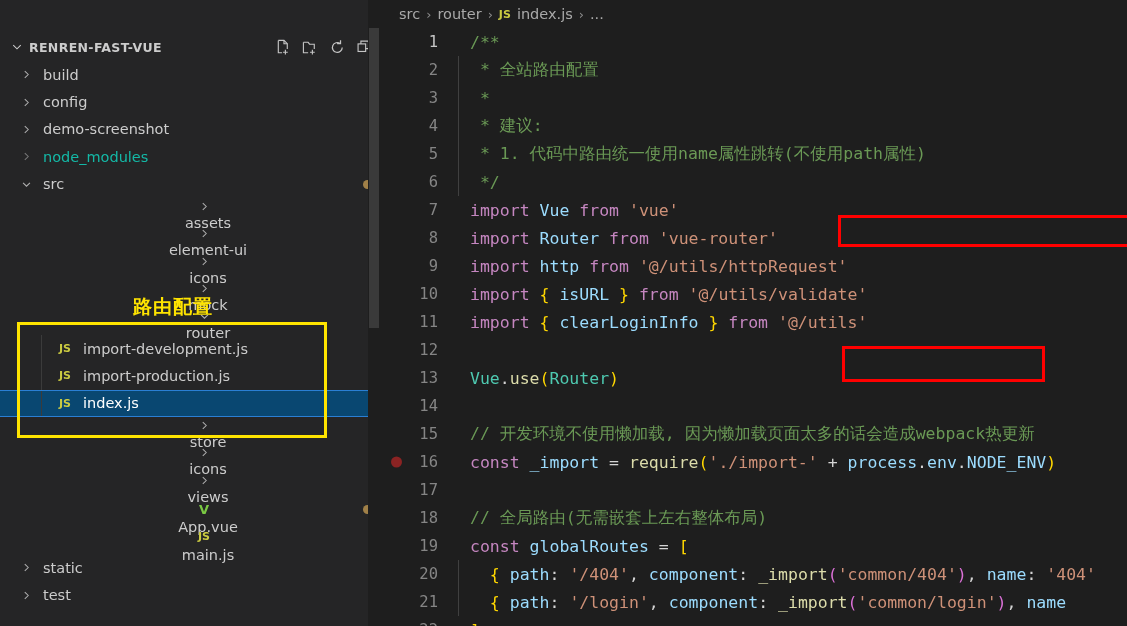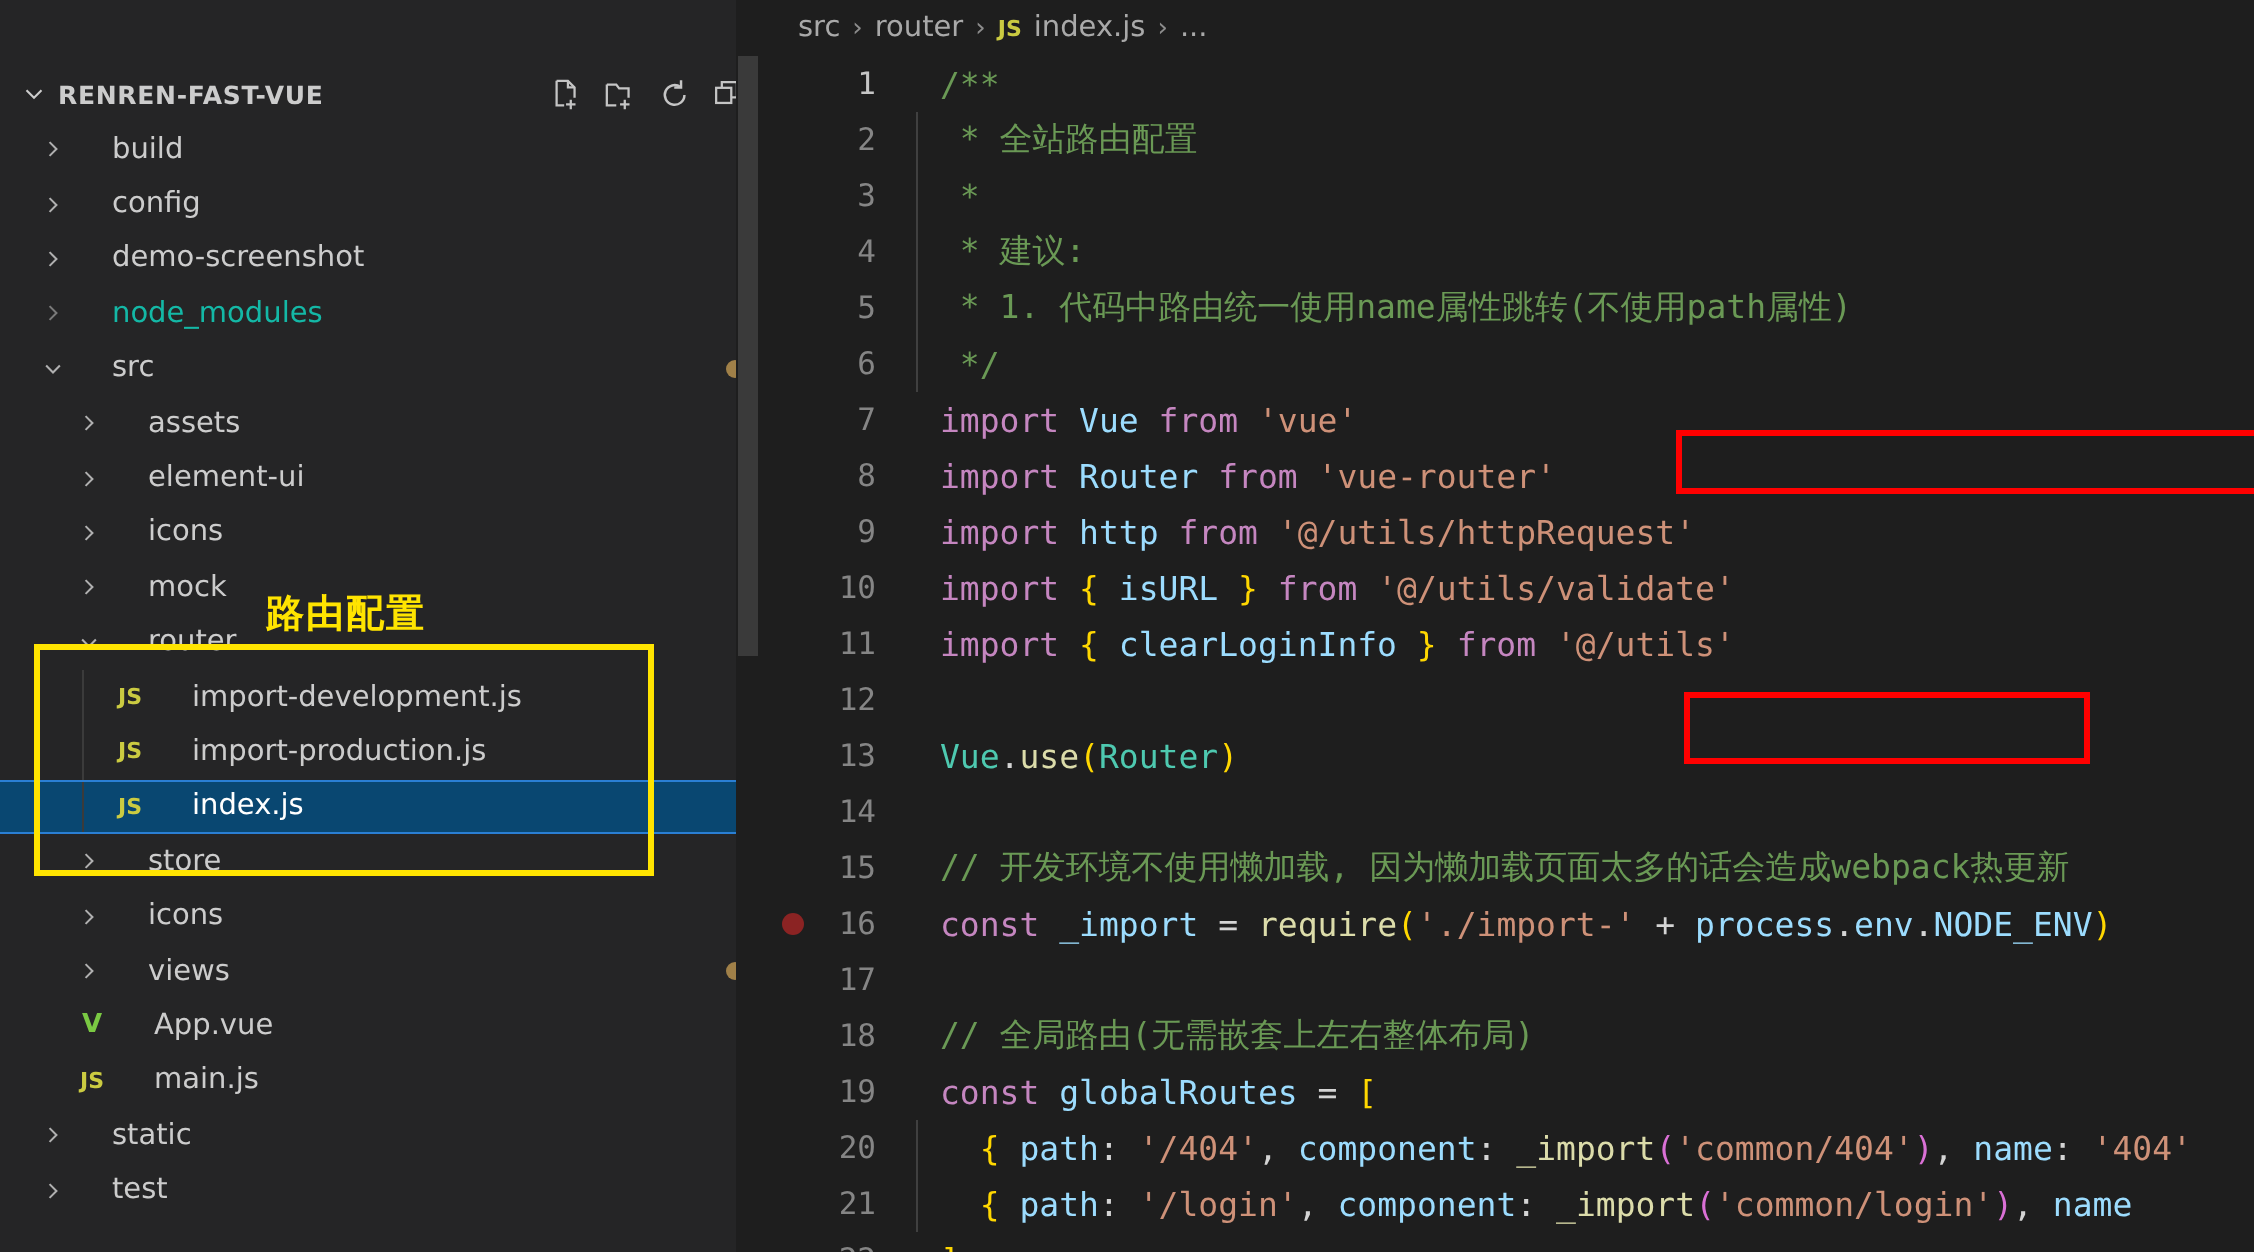--- a/index.html
+++ b/index.html
@@ -38,41 +38,41 @@
   }
   .row .twisty {
     width: 17px; height: 17px; flex: 0 0 17px;
     display: inline-flex; align-items: center; justify-content: center;
     color: #b0b0b0;
   }
   .row .ficon {
     width: 20px; flex: 0 0 20px; font-size: 11px; font-weight: bold;
     text-align: center; display: inline-flex; align-items: center; justify-content: center;
   }
-  .row .label { margin-left: 21px; }
+  .row .label { margin-left: 8px; }
   .row.dim .label { color: #14b8a6; }
   .row.dim .twisty { color: #7a7a7a; }
   .js-badge { color: #cbcb41; font-size: 11px; font-weight: bold; font-family: "DejaVu Sans", "Liberation Sans", sans-serif; }
   .vue-badge { color: #7ac943; font-size: 13px; font-weight: bold; line-height: 1; }
   .row .dot {
     margin-left: auto; width: 9px; height: 9px; border-radius: 50%;
     background: #a08048; flex: 0 0 9px;
   }
   .row.selected {
     background: #094771; color: #ffffff;
     border-top: 1px solid #2a7fd4; border-bottom: 1px solid #2a7fd4;
   }
   .row.selected .label { color: #ffffff; }
   .guide {
     position: absolute; left: 0; top: 0; bottom: 0; width: 1px;
     background: #3b3b3b;
   }
   
   .ind1 { padding-left: 18px; }
-  .ind2 { padding-left: 36px; }
+  .ind2 { padding-left: 36px; flex-direction: column; }
   .ind3 { padding-left: 55px; }
 
   
   #anno-yellow-box {
     position: absolute; left: 17px; top: 322px; width: 310px; height: 116px;
     border: 3px solid #ffe400; pointer-events: none; z-index: 6;
   }
   #anno-yellow-label {
     position: absolute; left: 133px; top: 294px; z-index: 7;
     color: #ffe400; font-size: 19px; font-weight: bold;

